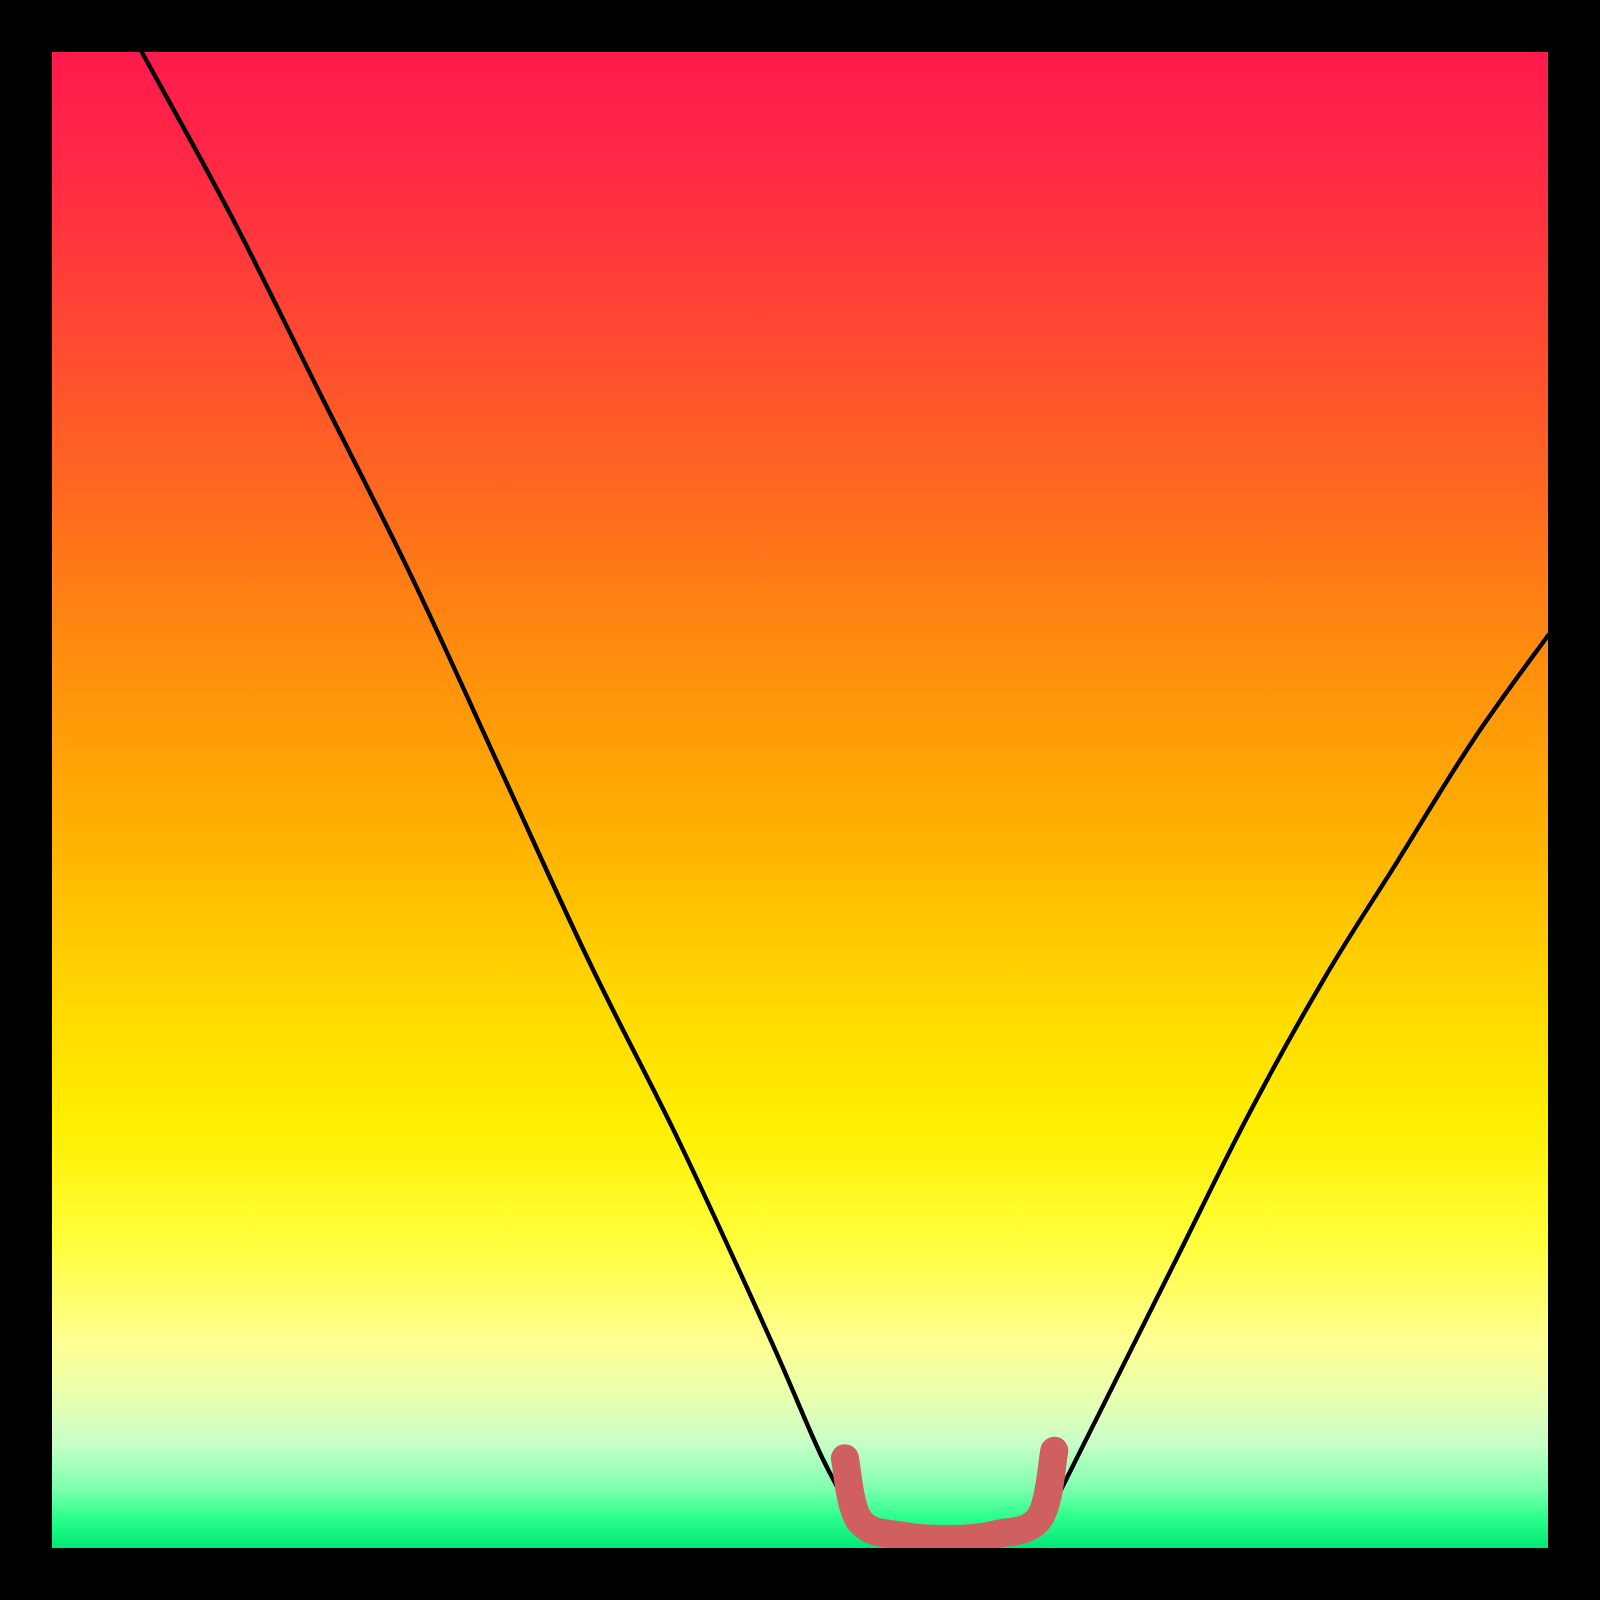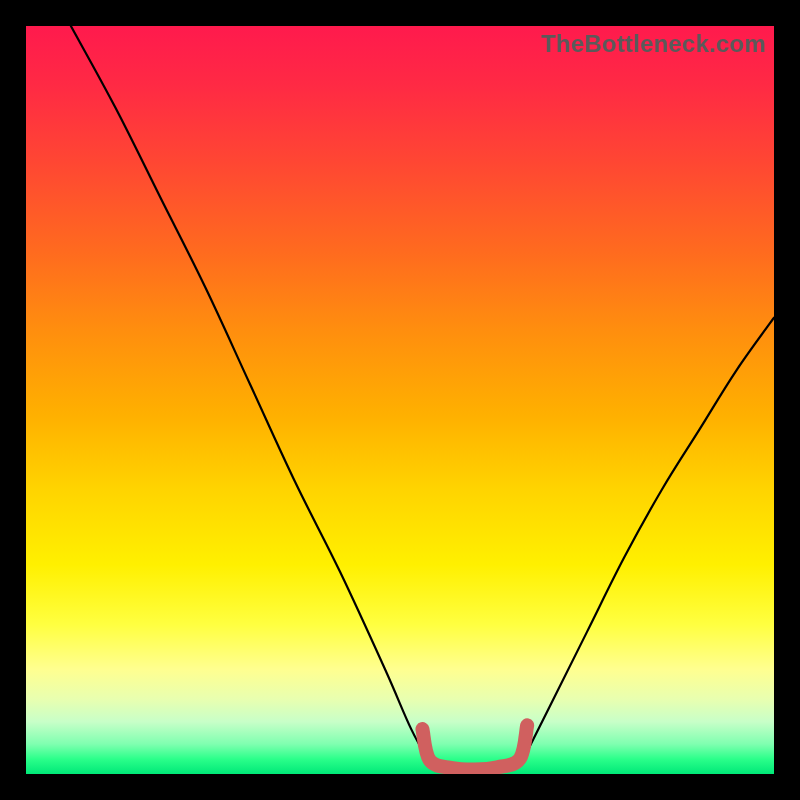--- a/index.html
+++ b/index.html
@@ -66,21 +66,20 @@
     stroke-linecap: round;
     stroke-linejoin: round;
   }
 </style>
 </head>
 <body>
 
 <div class="frame">
   <div class="plot">
 
-    <div class="watermark">TheBottleneck.com</div>
 
     <svg class="curve" viewBox="0 0 748 748" preserveAspectRatio="none">
       <path id="path-left" class="black-line" d="M 44.88 0.00 C 52.96 14.81, 73.60 51.31, 89.76 82.28 C 105.92 113.25, 118.48 139.73, 134.64 172.04 C 150.80 204.35, 163.36 228.14, 179.52 261.80 C 195.68 295.46, 208.24 324.03, 224.40 359.04 C 240.56 394.05, 253.12 422.62, 269.28 456.28 C 285.44 489.94, 298.00 512.38, 314.16 546.04 C 330.32 579.70, 346.25 615.01, 359.04 643.28 C 371.83 671.55, 377.14 686.29, 385.22 703.12 C 393.30 719.95, 400.55 730.72, 403.92 736.78"></path>
       <path id="path-right" class="black-line" d="M 497.42 733.04 C 502.13 723.62, 512.16 703.57, 523.60 680.68 C 535.04 657.79, 547.54 632.81, 561.00 605.88 C 574.46 578.95, 584.94 556.66, 598.40 531.08 C 611.86 505.50, 622.34 486.65, 635.80 463.76 C 649.26 440.87, 659.74 425.46, 673.20 403.92 C 686.66 382.38, 697.14 364.28, 710.60 344.08 C 724.06 323.88, 741.27 301.14, 748.00 291.72"></path>
       <path id="path-valley" class="valley-line" d="M 396.44 703.12 C 397.79 708.77, 398.53 727.53, 403.92 734.54 C 409.31 741.54, 418.28 740.40, 426.36 742.02 C 434.44 743.63, 440.72 743.65, 448.80 743.51 C 456.88 743.38, 463.16 743.15, 471.24 741.27 C 479.32 739.38, 488.29 740.58, 493.68 733.04 C 499.07 725.50, 499.81 705.44, 501.16 699.38"></path>
     </svg>
 
   </div>
 </div>
 

